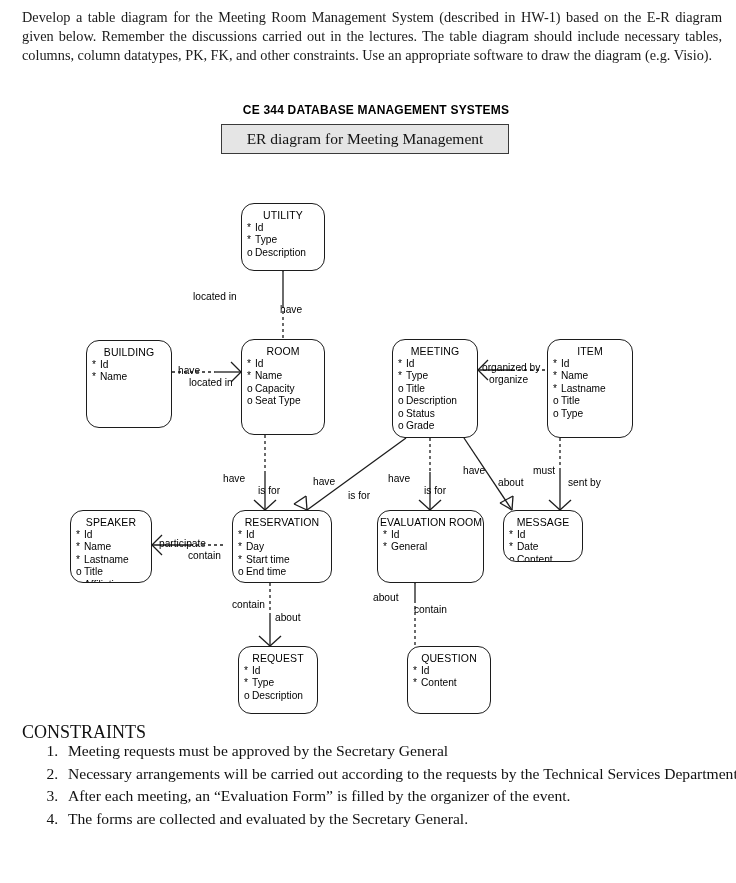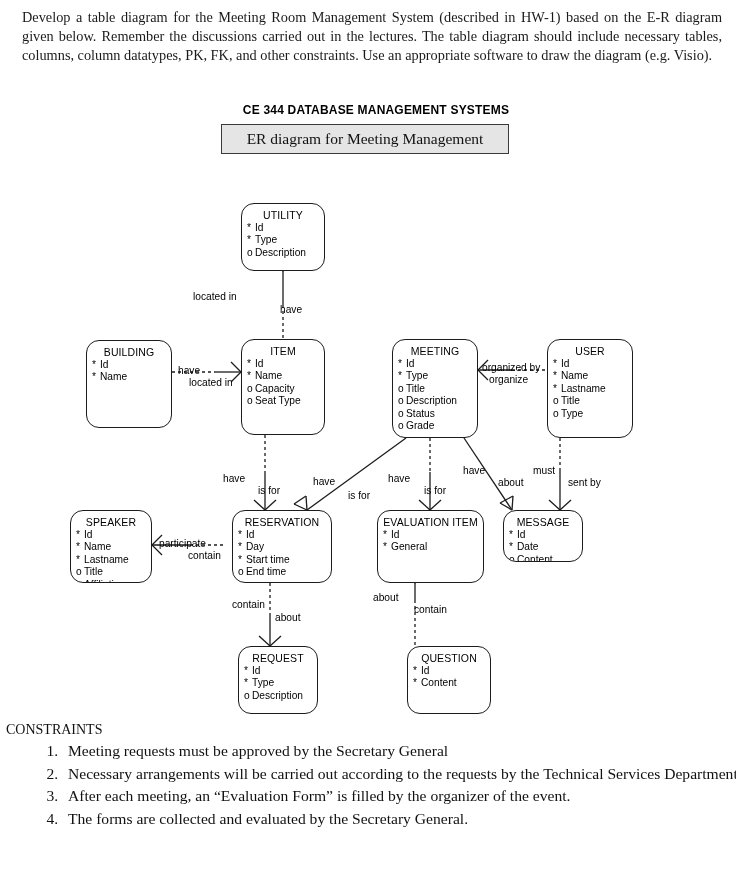--- a/index.html
+++ b/index.html
@@ -110,24 +110,24 @@
     font-family: "Liberation Sans", sans-serif;
     font-size: 10.2px;
     line-height: 11px;
     color: #000;
     white-space: nowrap;
     background: transparent;
   }
   
   #constraints-head {
     position: absolute;
-    left: 6px;
+    left: 22px;
     top: 722px;
     font-family: "Liberation Serif", serif;
-    font-size: 14px;
+    font-size: 18px;
     color: #111;
   }
   #constraints-list {
     position: absolute;
     left: 34px;
     top: 740px;
     width: 690px;
     margin: 0;
     padding: 0 0 0 28px;
     font-family: "Liberation Serif", serif;
@@ -237,21 +237,21 @@
 
     <div class="entity" style="left:86px;top:340px;width:86px;height:88px;">
       <div class="ent-name">BUILDING</div>
       <div class="attrs">
         <div class="attr"><span class="mark">*</span><span>Id</span></div>
         <div class="attr"><span class="mark">*</span><span>Name</span></div>
       </div>
     </div>
 
     <div class="entity" style="left:241px;top:339px;width:84px;height:96px;">
-      <div class="ent-name">ITEM</div>
+      <div class="ent-name">ROOM</div>
       <div class="attrs">
         <div class="attr"><span class="mark">*</span><span>Id</span></div>
         <div class="attr"><span class="mark">*</span><span>Name</span></div>
         <div class="attr"><span class="mark">o</span><span>Capacity</span></div>
         <div class="attr"><span class="mark">o</span><span>Seat Type</span></div>
       </div>
     </div>
 
     <div class="entity" style="left:392px;top:339px;width:86px;height:99px;">
       <div class="ent-name">MEETING</div>
@@ -259,21 +259,21 @@
         <div class="attr"><span class="mark">*</span><span>Id</span></div>
         <div class="attr"><span class="mark">*</span><span>Type</span></div>
         <div class="attr"><span class="mark">o</span><span>Title</span></div>
         <div class="attr"><span class="mark">o</span><span>Description</span></div>
         <div class="attr"><span class="mark">o</span><span>Status</span></div>
         <div class="attr"><span class="mark">o</span><span>Grade</span></div>
       </div>
     </div>
 
     <div class="entity" style="left:547px;top:339px;width:86px;height:99px;">
-      <div class="ent-name">USER</div>
+      <div class="ent-name">ITEM</div>
       <div class="attrs">
         <div class="attr"><span class="mark">*</span><span>Id</span></div>
         <div class="attr"><span class="mark">*</span><span>Name</span></div>
         <div class="attr"><span class="mark">*</span><span>Lastname</span></div>
         <div class="attr"><span class="mark">o</span><span>Title</span></div>
         <div class="attr"><span class="mark">o</span><span>Type</span></div>
       </div>
     </div>
 
     <div class="entity" style="left:70px;top:510px;width:82px;height:73px;">
@@ -291,21 +291,21 @@
       <div class="ent-name">RESERVATION</div>
       <div class="attrs">
         <div class="attr"><span class="mark">*</span><span>Id</span></div>
         <div class="attr"><span class="mark">*</span><span>Day</span></div>
         <div class="attr"><span class="mark">*</span><span>Start time</span></div>
         <div class="attr"><span class="mark">o</span><span>End time</span></div>
       </div>
     </div>
 
     <div class="entity" style="left:377px;top:510px;width:107px;height:73px;">
-      <div class="ent-name">EVALUATION ITEM</div>
+      <div class="ent-name">EVALUATION ROOM</div>
       <div class="attrs">
         <div class="attr"><span class="mark">*</span><span>Id</span></div>
         <div class="attr"><span class="mark">*</span><span>General</span></div>
       </div>
     </div>
 
     <div class="entity" style="left:503px;top:510px;width:80px;height:52px;">
       <div class="ent-name">MESSAGE</div>
       <div class="attrs">
         <div class="attr"><span class="mark">*</span><span>Id</span></div>

